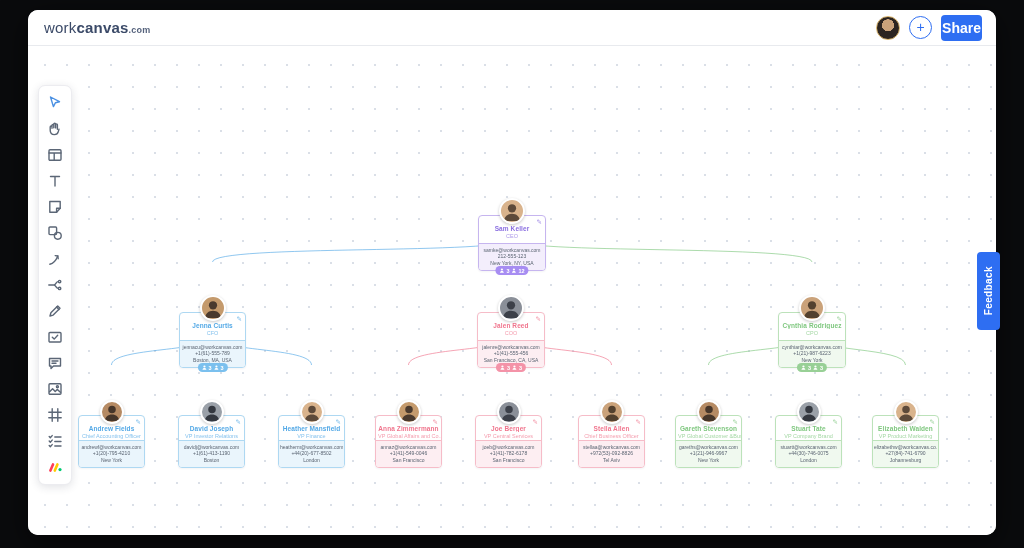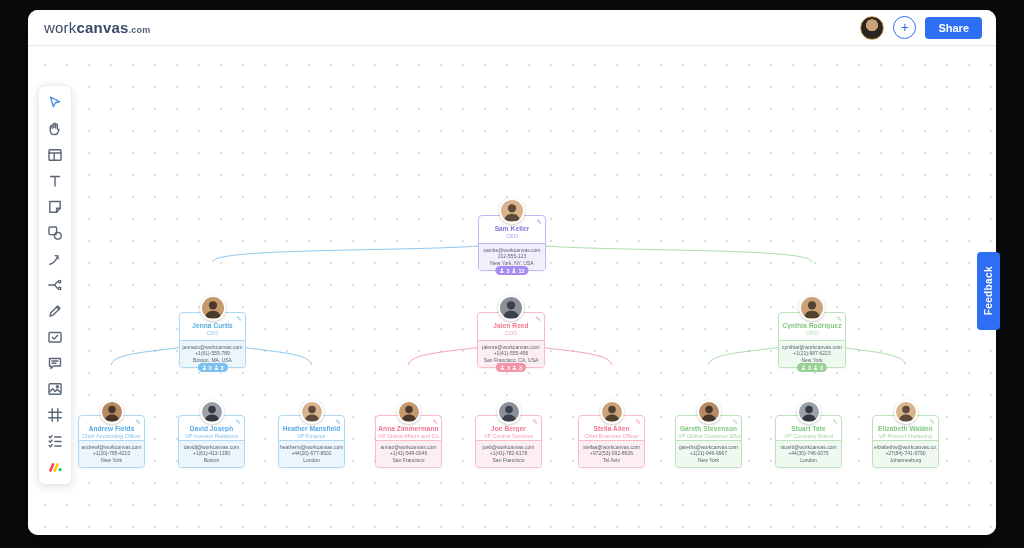--- a/index.html
+++ b/index.html
@@ -18,21 +18,21 @@
   .doc-title { position:absolute; left:0; right:0; text-align:center; font-size:15px;
     color:#3b4a68; font-weight:600; pointer-events:none; }
   .header-right { margin-left:auto; display:flex; align-items:center; gap:9px; margin-right:14px; z-index:2; }
   .header-avatar { width:24px; height:24px; border-radius:50%;
     background:radial-gradient(circle at 50% 38%, #caa27a 0 34%, #2c2420 35% 100%);
     border:1.5px solid #d9b36a; cursor:pointer; }
   .plus-btn { width:23px; height:23px; border-radius:50%; border:1.5px solid #2e6ef2;
     background:#fff; color:#2e6ef2; font-size:14px; line-height:19px; text-align:center;
     cursor:pointer; font-weight:400; }
   .share-btn { background:#2e6ef2; color:#fff; border:none; border-radius:4px;
-    font-size:11px; font-weight:700; padding:5px 13px; cursor:pointer;
+    font-size:14px; font-weight:700; padding:5px 1px; cursor:pointer;
     font-family:"Liberation Sans",sans-serif; }
   
   .canvas { position:absolute; left:0; top:36px; right:0; bottom:0; overflow:hidden;
     border-radius:0 0 10px 10px; background:#fff;
     background-image:radial-gradient(circle, #dadfe7 1px, transparent 1.3px);
     background-size:22px 22px; background-position:6px 8px; }
   
   .toolbar { position:absolute; left:10px; top:75px; width:34px; background:#fff;
     border:1px solid #ececf0; border-radius:7px; box-shadow:0 2px 8px rgba(40,50,70,.14);
     display:flex; flex-direction:column; align-items:center; padding:8px 0; gap:8px; z-index:20; }

